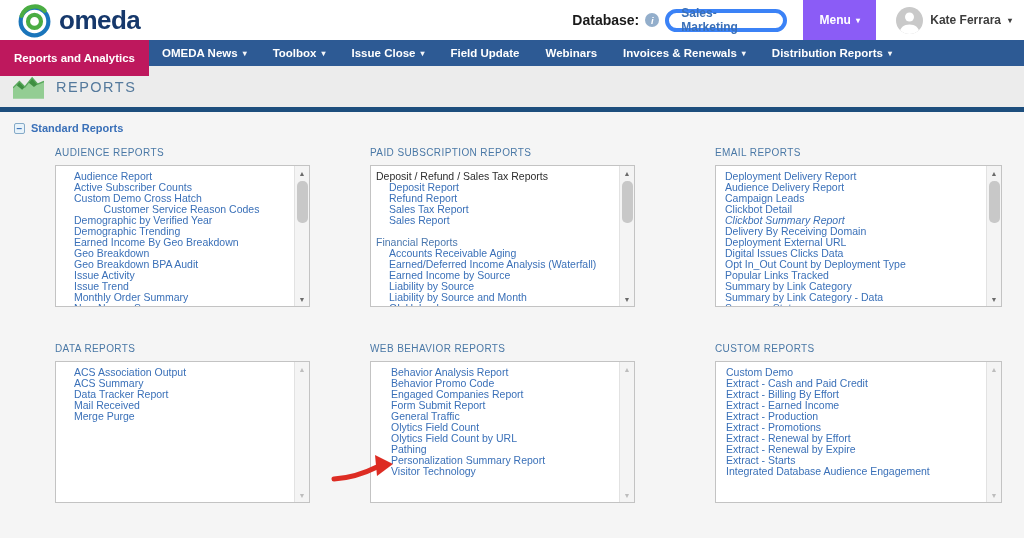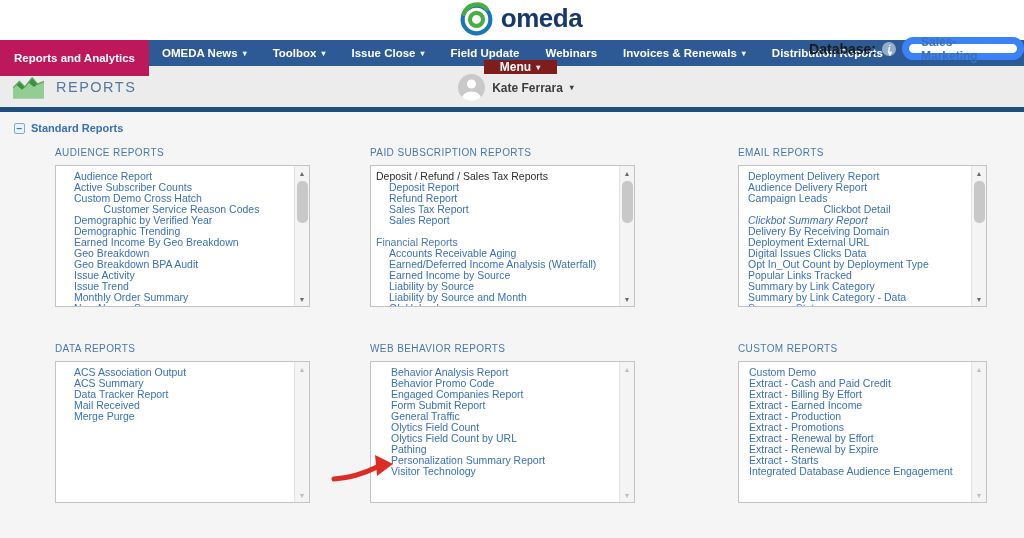--- a/index.html
+++ b/index.html
@@ -2,32 +2,32 @@
 <html><head>
 <meta charset="utf-8">
 <style>
   * { box-sizing: border-box; margin: 0; padding: 0; }
   html,body { width:1024px; height:538px; }
   body {
     font-family: "Liberation Sans", sans-serif;
     background:#fff; position:relative; overflow:hidden;
   }
   
-  .header { height:40px; background:#fff; display:flex; align-items:center; position:relative;flex-direction:column; }
+  .header { height:40px; background:#fff; display:flex; align-items:center; position:relative; }
   .logo { display:flex; align-items:center; gap:6px; margin-left:16px; }
   .logo svg { width:37px; height:37px; }
   .logo-text { font-size:26px; font-weight:bold; color:#16386b; letter-spacing:-0.5px; }
   .db-group { margin-left:auto; display:flex; align-items:center; gap:6px; }
   .db-label { font-weight:bold; font-size:14px; color:#1a1a1a; }
   .info-icon { width:14px; height:14px; border-radius:50%; background:#93aecb; color:#fff;
     font-size:9.5px; font-weight:bold; font-style:italic; display:flex; align-items:center; justify-content:center; }
-  .db-input { width:122px; height:23px; border:7px solid #3b82f6; border-radius:12px;
+  .db-input { width:122px; height:23px; border:4px solid #3b82f6; border-radius:12px;
     display:flex; align-items:center; padding:0 12px; color:#3a70b8; font-weight:bold;
     font-size:12px; background:#fff; }
-  .menu-btn { width:73px; height:40px; background:#7f1d1d; color:#fff; font-weight:bold;
+  .menu-btn { width:73px; height:40px; background:#8b5cf6; color:#fff; font-weight:bold;
     font-size:12px; display:flex; align-items:center; justify-content:center; gap:5px;
     margin-left:16px; cursor:pointer; }
   .menu-btn .caret, .user .caret { font-size:8px; }
   .user { display:flex; align-items:center; gap:7px; padding:0 12px 0 20px; font-size:12px;
     color:#3d3d3d; font-weight:bold; cursor:pointer; }
   .avatar { width:27px; height:27px; border-radius:50%; background:#c9c9c9; overflow:hidden;
     display:flex; align-items:flex-end; justify-content:center; }
   
   .nav { height:26px; background:#2d5a94; display:flex; align-items:stretch; }
   .nav-item { color:#fff; font-size:11.5px; font-weight:bold; display:flex; align-items:center;
@@ -42,21 +42,21 @@
   
   .main { background:#f5f5f5; height:426px; }
   .section-toggle { display:flex; align-items:center; gap:6px; padding:10px 0 0 14px;
     font-size:11px; font-weight:bold; color:#3a70b8; cursor:pointer; }
   .minus-box { width:11px; height:11px; border:1px solid #85aac8; background:#e8f3fa;
     color:#3a70b8; font-size:10px; line-height:9px; text-align:center; border-radius:2px; }
   .grid { display:flex; flex-wrap:wrap; width:1024px; }
   .panel { margin-top:13px; }
   .panel:nth-child(1), .panel:nth-child(4) { margin-left:55px; width:255px; }
   .panel:nth-child(2), .panel:nth-child(5) { margin-left:60px; width:265px; }
-  .panel:nth-child(3), .panel:nth-child(6) { margin-left:103px; width:249px; }
+  .panel:nth-child(3), .panel:nth-child(6) { margin-left:80px; width:287px; }
   .panel:nth-child(n+4) { margin-top:36px; }
   .panel-title { font-size:10px; color:#4a78a6; letter-spacing:0.4px; margin-bottom:7px; }
   .listbox { position:relative; height:142px; background:#fff; border:1px solid #c3c3c3; overflow:hidden; }
   .list-inner { padding:5px 20px 0 0; }
   .item { font-size:10.5px; line-height:11px; white-space:nowrap; overflow:hidden; }
   .item.link, .item.link2 { color:#3a70b8; cursor:pointer; }
   .item.link2 { padding-left:18px; }
   .item.group-dark { color:#2d2d2d; padding-left:5px; }
   .item.group-blue { color:#4a77ae; padding-left:5px; }
   .item.spacer { height:11px; }
@@ -191,21 +191,21 @@
           </div>
         </div>
       </div>
       <div class="panel">
         <div class="panel-title">EMAIL REPORTS</div>
         <div class="listbox">
           <div class="list-inner">
             <div class="item link" style="padding-left: 9px;">Deployment Delivery Report</div>
             <div class="item link" style="padding-left: 9px;">Audience Delivery Report</div>
             <div class="item link" style="padding-left: 9px;">Campaign Leads</div>
-            <div class="item link" style="padding-left: 9px; text-align: center;">Clickbot Detail</div>
+            <div class="item link" style="padding-left: 9px;">Clickbot Detail</div>
             <div class="item link" style="padding-left: 9px; font-style: italic;">Clickbot Summary Report</div>
             <div class="item link" style="padding-left: 9px;">Delivery By Receiving Domain</div>
             <div class="item link" style="padding-left: 9px;">Deployment External URL</div>
             <div class="item link" style="padding-left: 9px;">Digital Issues Clicks Data</div>
             <div class="item link" style="padding-left: 9px;">Opt In_Out Count by Deployment Type</div>
             <div class="item link" style="padding-left: 9px;">Popular Links Tracked</div>
             <div class="item link" style="padding-left: 9px;">Summary by Link Category</div>
             <div class="item link" style="padding-left: 9px;">Summary by Link Category - Data</div>
             <div class="item link" style="padding-left: 9px;">Summary Stats</div>
           </div>

